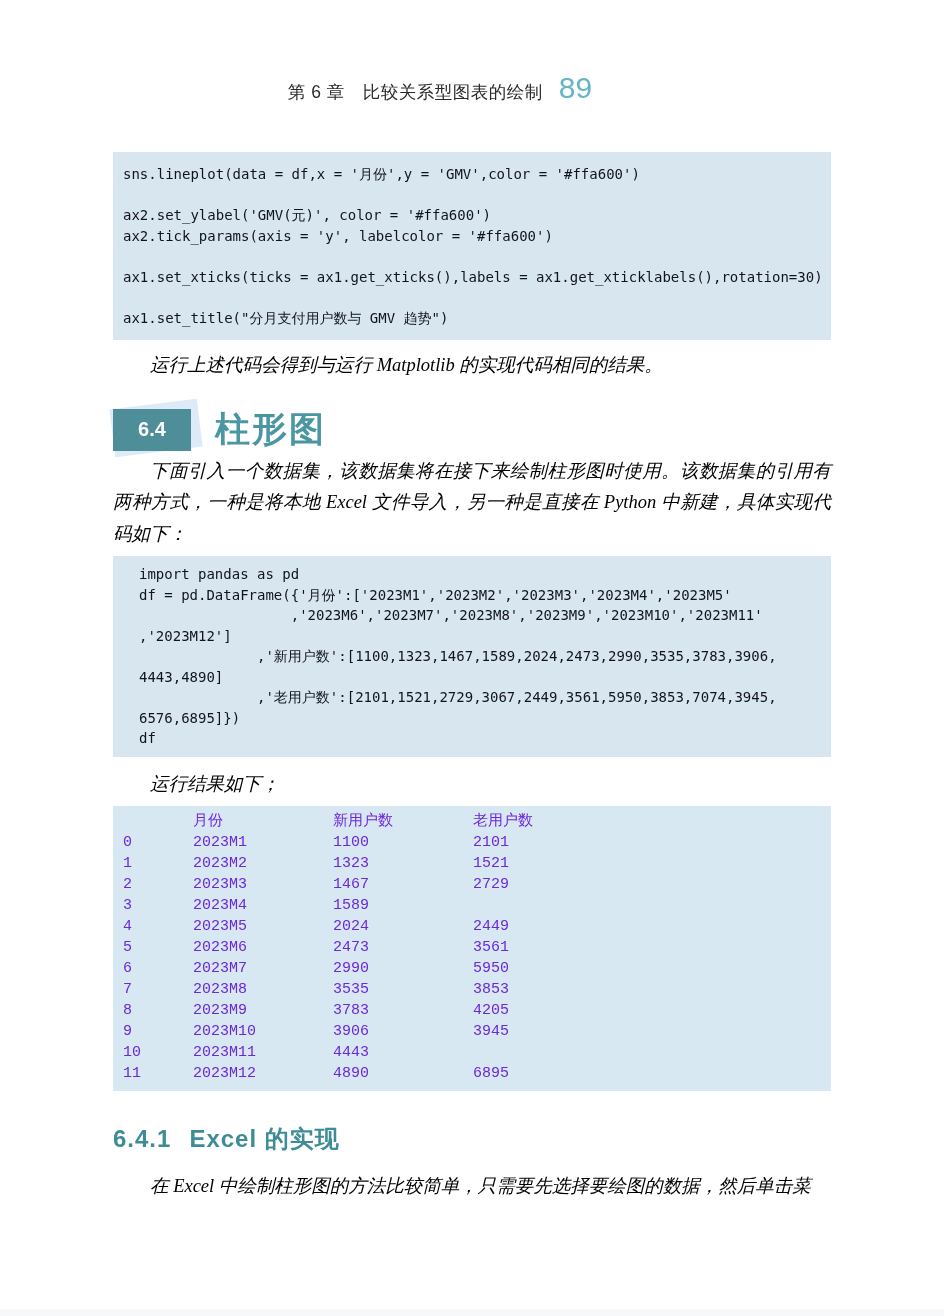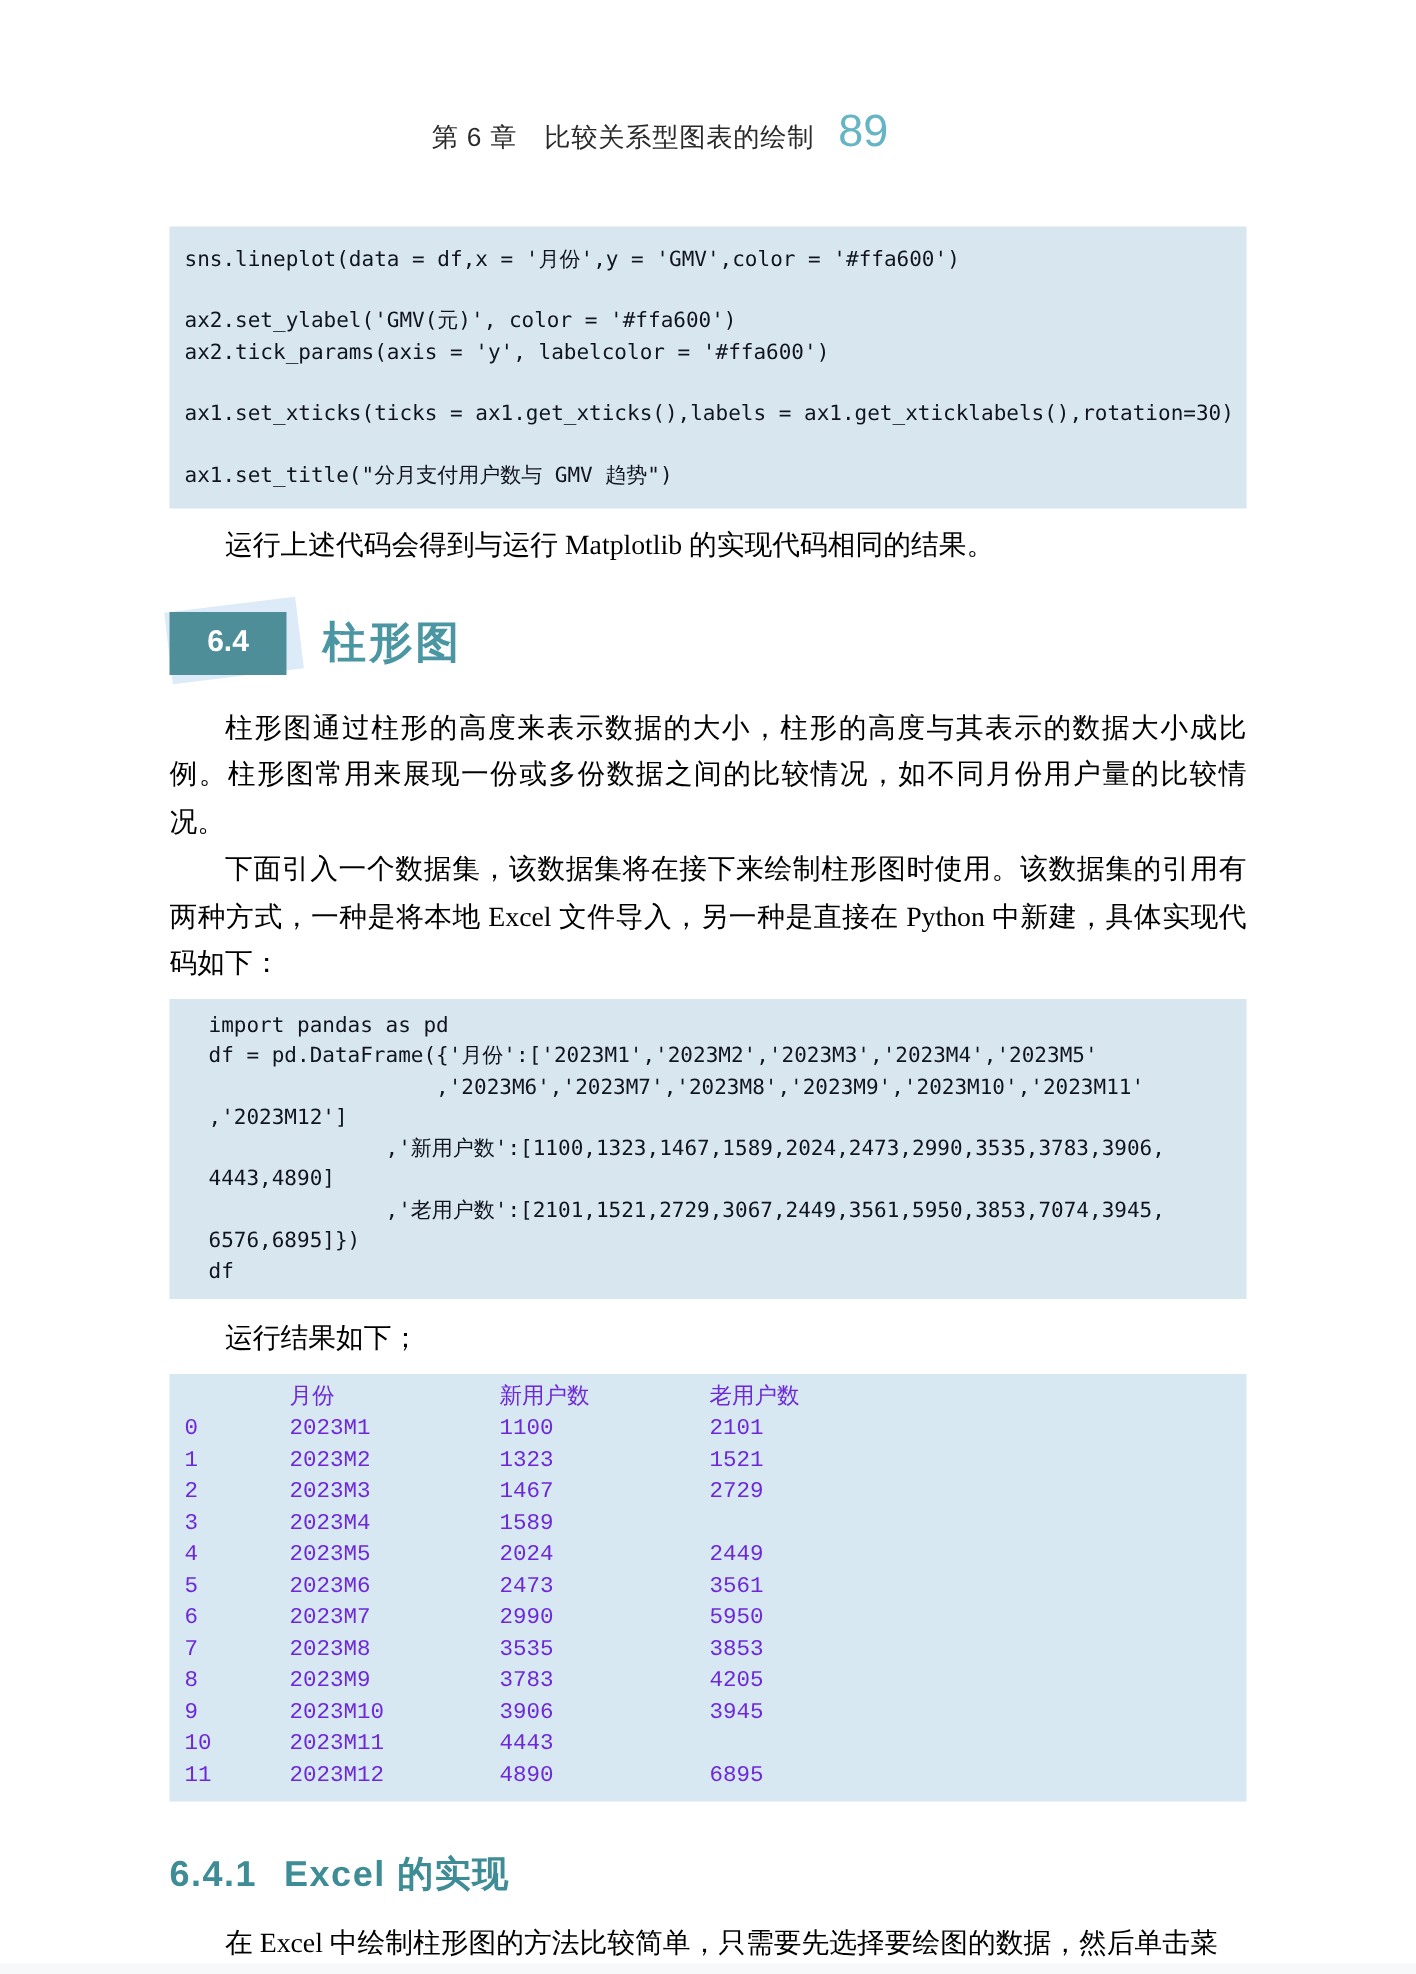--- a/index.html
+++ b/index.html
@@ -49,20 +49,21 @@
   }
   pre.code.second { margin-top: 6px; padding: 8px 26px; }
   
   p.body {
     width: 718px;
     margin: 10px 0 0 113px;
     font-size: 18.5px;
     line-height: 31.5px;
     text-align: justify;
     text-indent: 2em;
+    font-style: italic;
   }
   p.body.no-space { margin-top: 0; }
   
   .h2-row {
     display: flex;
     align-items: center;
     margin: 22px 0 0 113px;
     height: 52px;
   }
   .h2-badge { position: relative; width: 78px; height: 42px; }
@@ -82,21 +83,21 @@
     font-family: "Liberation Sans", "DejaVu Sans", sans-serif;
     font-size: 20px;
     font-weight: bold;
     display: flex;
     align-items: center;
     justify-content: center;
   }
   .h2-title {
     margin-left: 24px;
     font-family: "Liberation Sans", "DejaVu Sans", sans-serif;
-    font-size: 29px;
+    font-size: 35px;
     font-weight: bold;
     color: #4a96a2;
     letter-spacing: 2px;
   }
   
   .df-output {
     width: 718px;
     margin: 6px 0 0 113px;
     background: #d8e8f2;
     padding: 5px 10px 7px 10px;
@@ -150,21 +151,20 @@
   <p class="body">运行上述代码会得到与运行 Matplotlib 的实现代码相同的结果。</p>
 
   <div class="h2-row">
     <span class="h2-badge">
       <span class="badge-tilt"></span>
       <span class="badge-box">6.4</span>
     </span>
     <span class="h2-title">柱形图</span>
   </div>
 
-  <p class="body" style="margin-top:16px;">柱形图通过柱形的高度来表示数据的大小，柱形的高度与其表示的数据大小成比例。柱形图常用来展现一份或多份数据之间的比较情况，如不同月份用户量的比较情况。</p>
   <p class="body no-space">下面引入一个数据集，该数据集将在接下来绘制柱形图时使用。该数据集的引用有两种方式，一种是将本地 Excel 文件导入，另一种是直接在 Python 中新建，具体实现代码如下：</p>
 
   <pre class="code second">import pandas as pd
 df = pd.DataFrame({'月份':['2023M1','2023M2','2023M3','2023M4','2023M5'
                   ,'2023M6','2023M7','2023M8','2023M9','2023M10','2023M11'
 ,'2023M12']
               ,'新用户数':[1100,1323,1467,1589,2024,2473,2990,3535,3783,3906,
 4443,4890]
               ,'老用户数':[2101,1521,2729,3067,2449,3561,5950,3853,7074,3945,
 6576,6895]})

